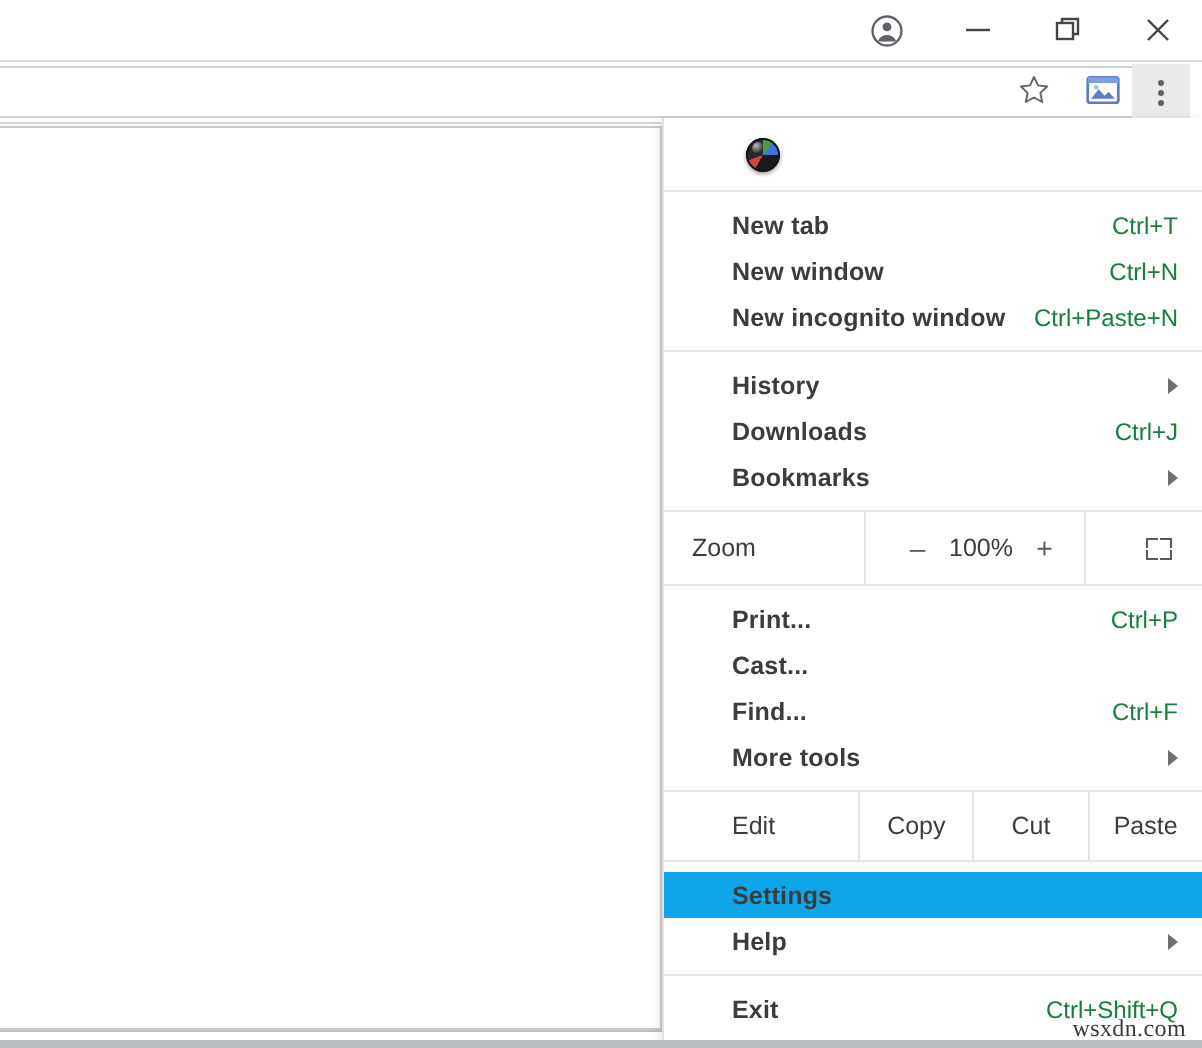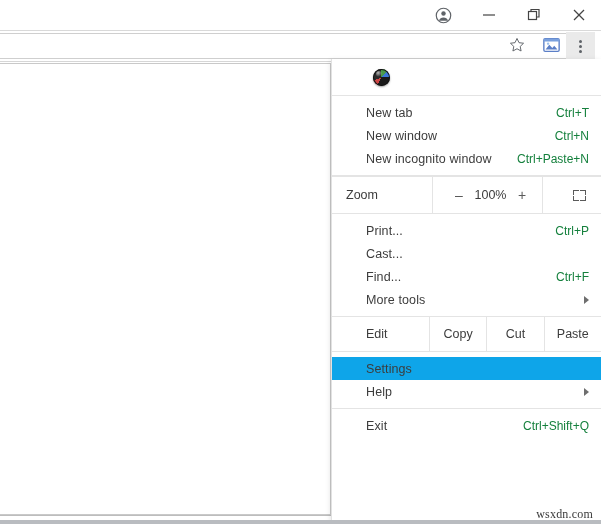--- a/index.html
+++ b/index.html
@@ -186,20 +186,21 @@
     padding-right: 12px;
     box-sizing: border-box;
     position: relative;
     cursor: default;
   }
   .menu-item .label {
     font-size: 12.5px;
     color: #3c3c3c;
     letter-spacing: .1px;
     white-space: nowrap;
+    font-weight: bold;
   }
   .menu-item .accel {
     margin-left: auto;
     font-size: 12px;
     color: #15803d;
     white-space: nowrap;
   }
   .menu-item.has-sub .arrow {
     margin-left: auto;
     width: 0; height: 0;
@@ -411,20 +412,34 @@
         <span class="label">New window</span>
         <span class="accel">Ctrl+N</span>
       </div>
       <div class="menu-item">
         <span class="label">New incognito window</span>
         <span class="accel">Ctrl+Paste+N</span>
       </div>
     </div>
     <div class="menu-sep"></div>
 
+    <div class="menu-group">
+      <div class="menu-item has-sub">
+        <span class="label">History</span>
+        <span class="arrow"></span>
+      </div>
+      <div class="menu-item">
+        <span class="label">Downloads</span>
+        <span class="accel">Ctrl+J</span>
+      </div>
+      <div class="menu-item has-sub">
+        <span class="label">Bookmarks</span>
+        <span class="arrow"></span>
+      </div>
+    </div>
     <div class="menu-sep"></div>
 
     <div id="zoom-row">
       <div class="zcell" id="zoom-label-cell">Zoom</div>
       <div class="zcell" id="zoom-controls-cell">
         <span id="zoom-minus">–</span>
         <span id="zoom-level">100%</span>
         <span id="zoom-plus">+</span>
       </div>
       <div class="zcell" id="zoom-fullscreen-cell">

